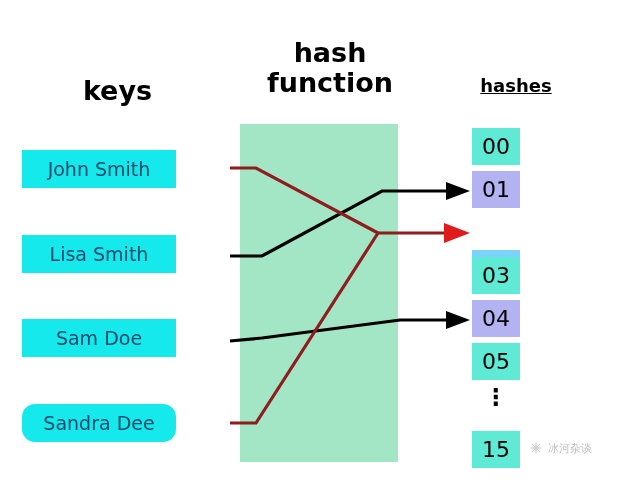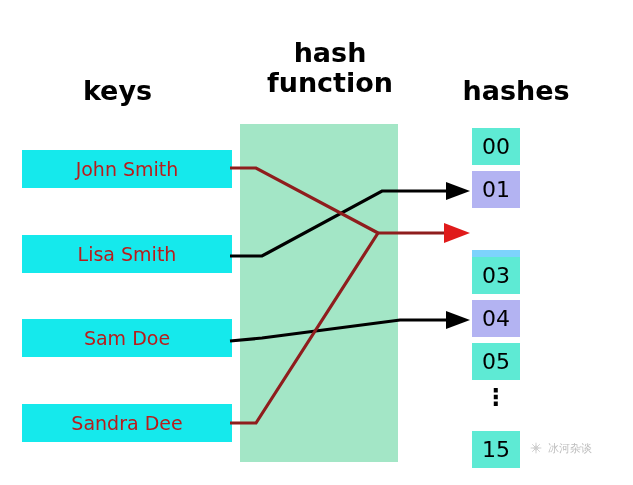--- a/index.html
+++ b/index.html
@@ -38,41 +38,42 @@
   #heading-hashfn {
     left: 232px;
     top: 38px;
     width: 196px;
     font-size: 27px;
   }
   #heading-hashes {
     left: 428px;
     top: 76px;
     width: 176px;
-    font-size: 27px;
+    font-size: 18px;
+    text-decoration: underline;
   }
 
   
   #hash-function-box {
     position: absolute;
     left: 240px;
     top: 124px;
     width: 158px;
     height: 338px;
     background: #a3e6c6;
   }
 
   
   .key-box {
     position: absolute;
     left: 22px;
-    width: 210px;
+    width: 154px;
     height: 38px;
     background: #15e9ec;
-    color: #b91c1c;
+    color: #0c4a6e;
     font-size: 19px;
     display: flex;
     align-items: center;
     justify-content: center;
     box-sizing: border-box;
   }
 
   
   .slot {
     position: absolute;
@@ -146,21 +147,21 @@
   <div class="heading" id="heading-hashfn">hash
 function</div>
 
   <div class="heading" id="heading-hashes">hashes</div>
 
   <div id="hash-function-box"></div>
 
   <div class="key-box" style="top:150px;">John Smith</div>
   <div class="key-box" style="top:235px;">Lisa Smith</div>
   <div class="key-box" style="top:319px;">Sam Doe</div>
-  <div class="key-box" style="top:404px;">Sandra Dee</div>
+  <div class="key-box" style="top:404px;border-radius:13px;">Sandra Dee</div>
 
   <div class="slot slot-plain" style="top:128px;">00</div>
   <div class="slot slot-filled" style="top:171px;">01</div>
   <div class="slot slot-clash" style="top:214px;">02</div>
   <div class="slot slot-plain" style="top:257px;">03</div>
   <div class="slot slot-filled" style="top:300px;">04</div>
   <div class="slot slot-plain" style="top:343px;">05</div>
 
   <div id="slot-ellipsis">⋮</div>
 

